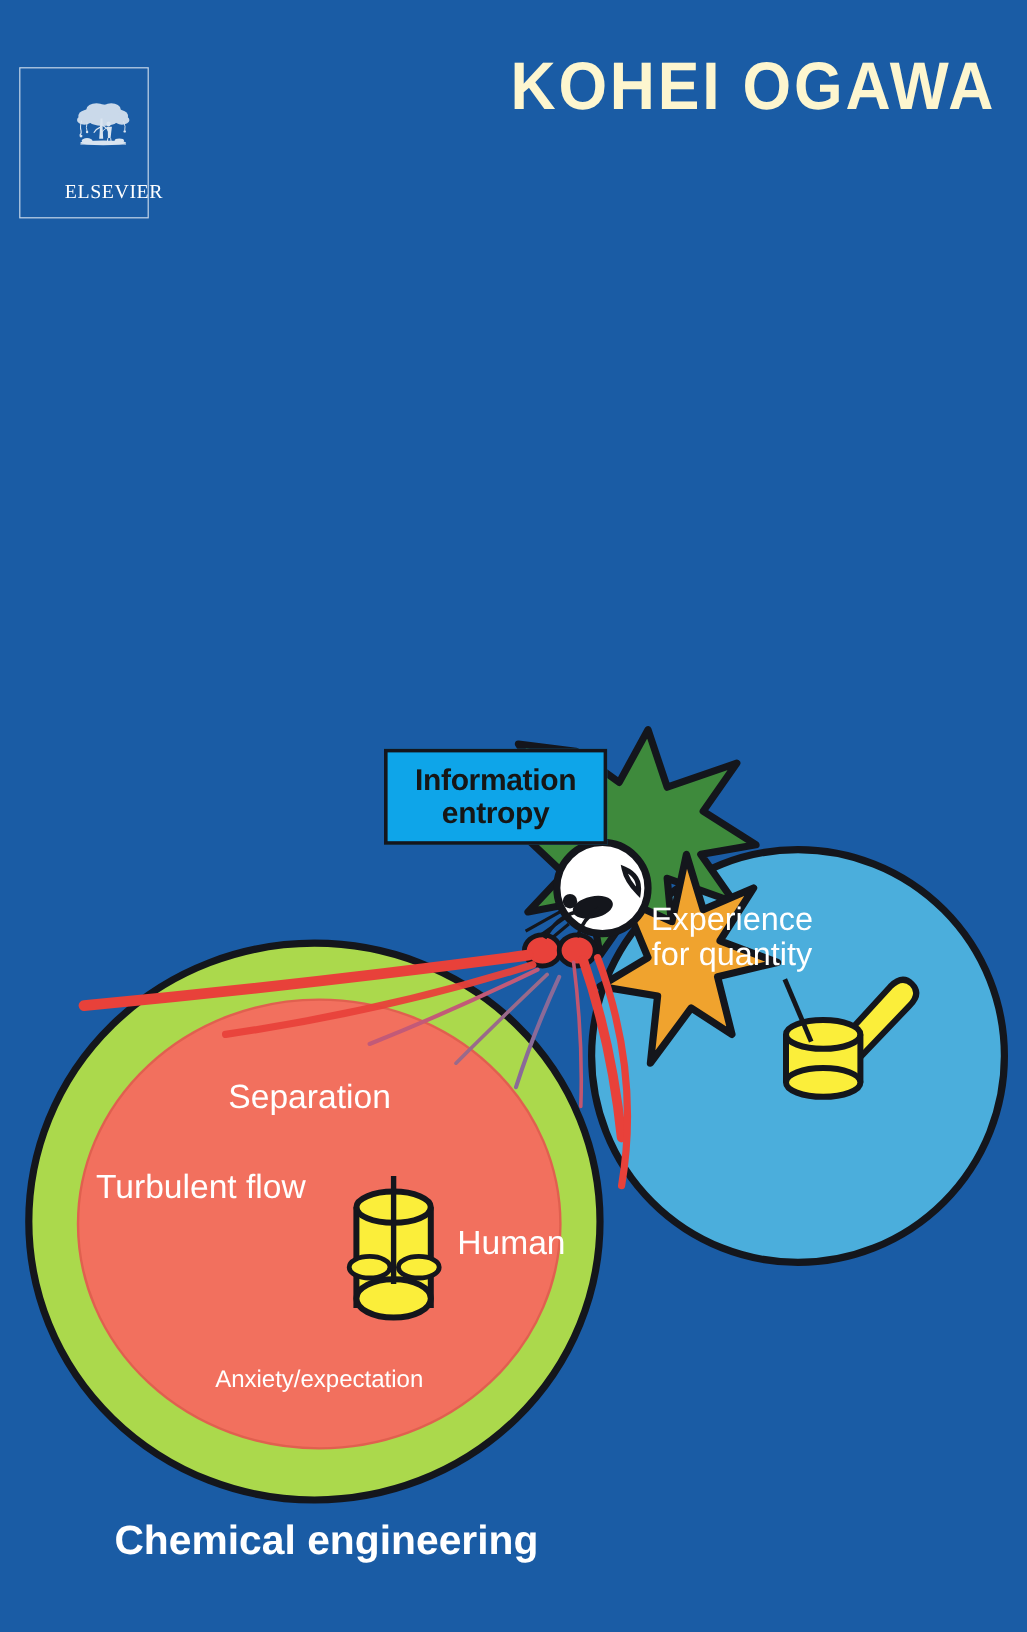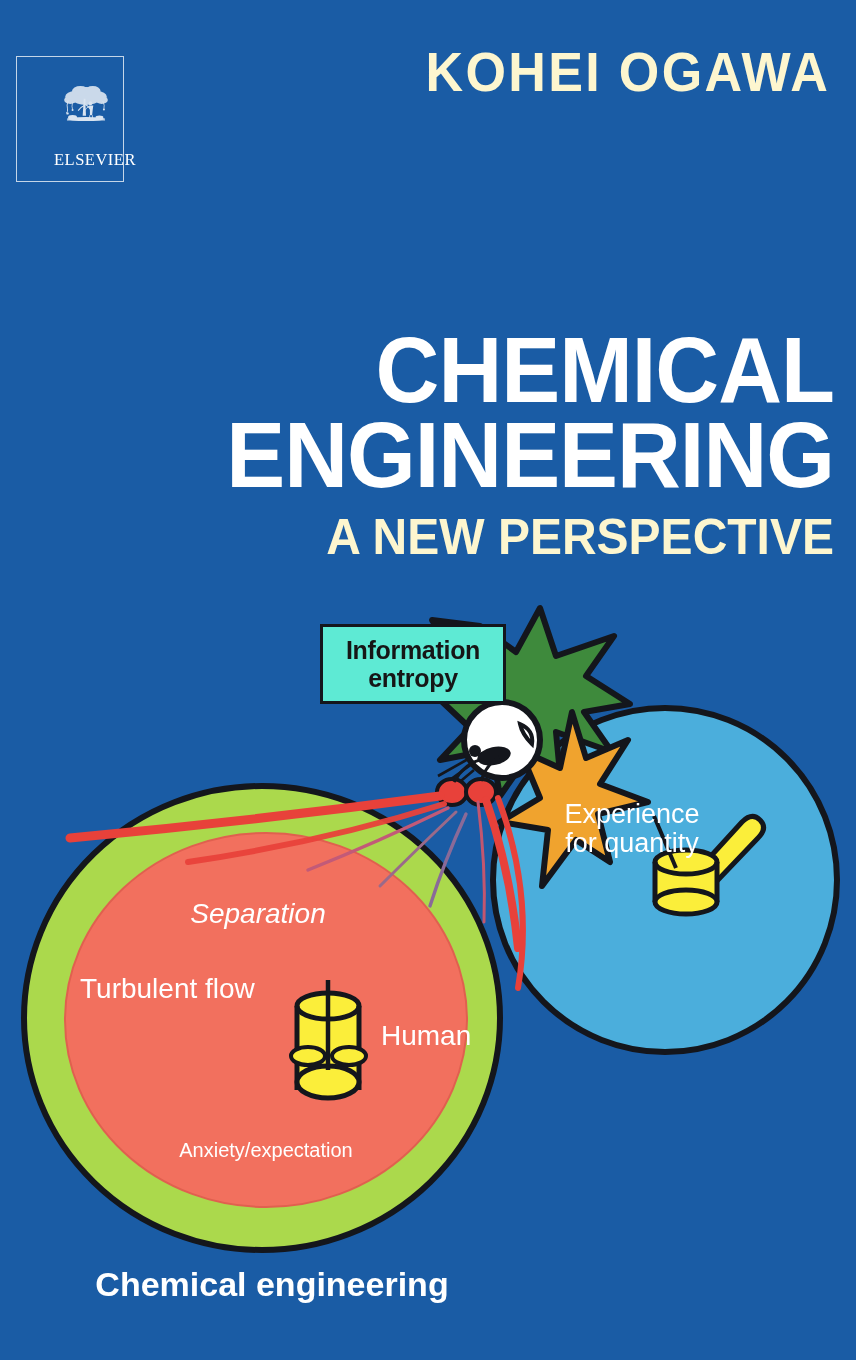--- a/index.html
+++ b/index.html
@@ -134,55 +134,53 @@
     white-space: nowrap;
     line-height: 1.08;
     pointer-events: none;
   }
   #label-info-entropy {
     position: absolute;
     left: 320px;
     top: 624px;
     width: 186px;
     height: 80px;
-    background: #5eead4;
+    background: #0ea5e9;
     border: 3px solid #14161c;
     box-sizing: border-box;
     display: flex;
     align-items: center;
     justify-content: center;
     text-align: center;
     color: #161616;
     font-size: 25px;
     font-weight: bold;
     line-height: 1.12;
     letter-spacing: -0.3px;
   }
   #label-experience {
-    left: 632px;
+    left: 610px;
     top: 752px;
     font-size: 27px;
     text-align: center;
     transform: translateX(-50%);
     font-weight: normal;
-    margin-top: 48px;
   }
   #label-human-life {
     left: 662px;
     top: 958px;
     font-size: 31px;
     font-weight: bold;
     transform: translateX(-50%);
   }
   #label-separation {
     left: 258px;
     top: 899px;
     font-size: 28px;
     transform: translateX(-50%);
-    font-style: italic;
   }
   #label-turbulent {
     left: 80px;
     top: 974px;
     font-size: 28px;
   }
   #label-particle {
     left: 92px;
     top: 1036px;
     font-size: 28px;
@@ -250,25 +248,20 @@
           <ellipse cx="74" cy="61" rx="7" ry="3.4"></ellipse>
           <rect x="16" y="65" width="68" height="1.6"></rect>
         </g>
       </svg>
       <div class="wordmark">ELSEVIER</div>
     </div>
   </div>
 
   <div id="author-name">KOHEI OGAWA</div>
 
-  <div id="title-block">
-    <span class="title-line" id="title-line-1">CHEMICAL</span>
-    <span class="title-line" id="title-line-2">ENGINEERING</span>
-    <span id="subtitle">A NEW PERSPECTIVE</span>
-  </div>
 
   <div id="diagram">
     <svg viewBox="0 0 856 700" aria-hidden="true">
       <defs>
         <clipPath id="clipGreen">
           <ellipse cx="262" cy="418" rx="238" ry="232"></ellipse>
         </clipPath>
       </defs>
 
       <circle cx="665" cy="280" r="172" fill="#4baedc" stroke="#14161c" stroke-width="6"></circle>

